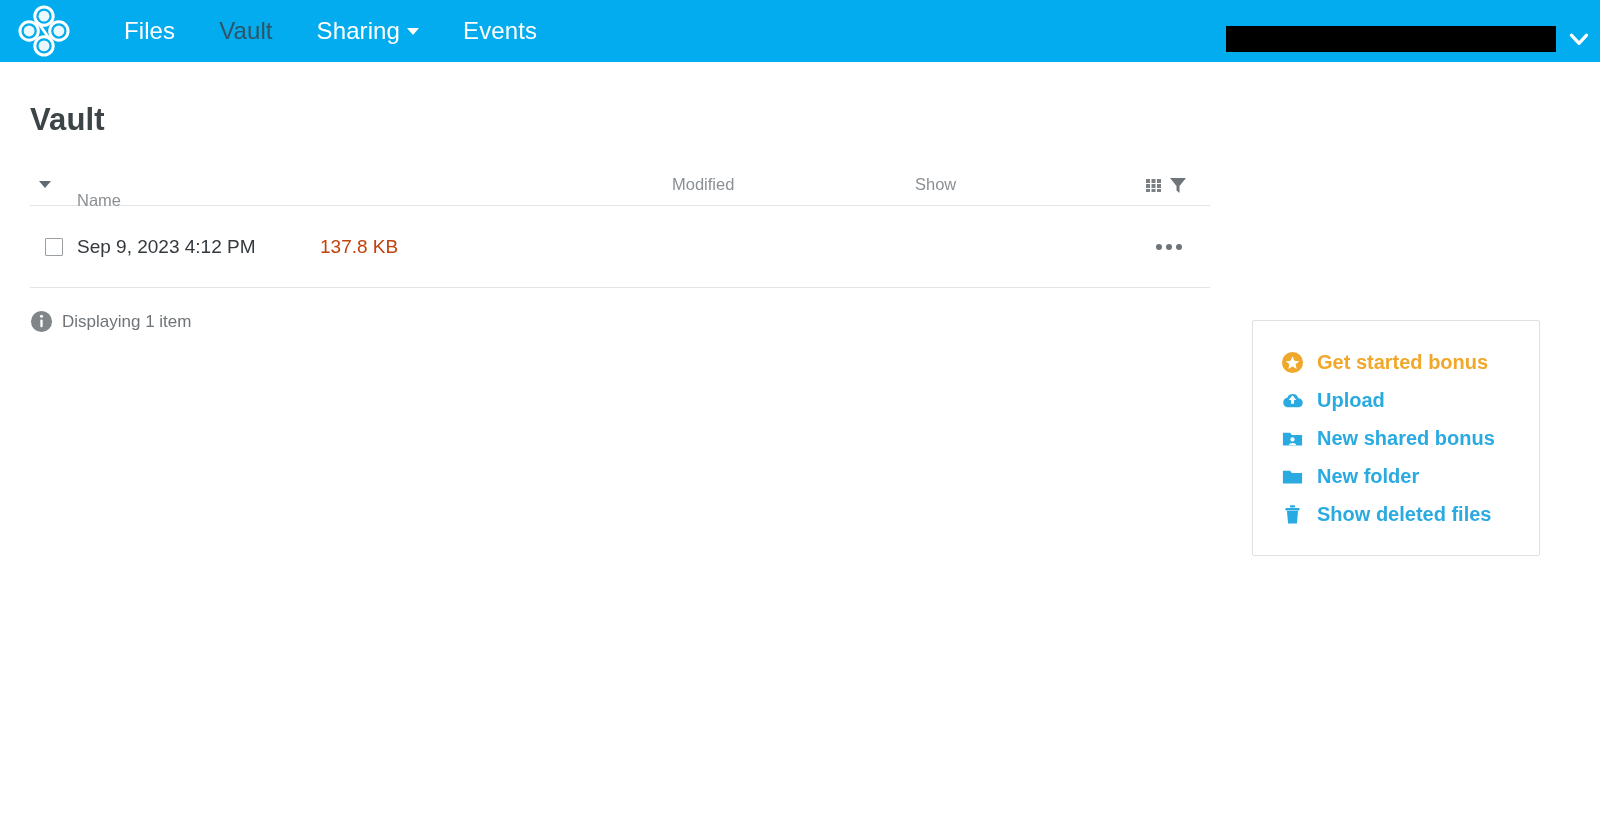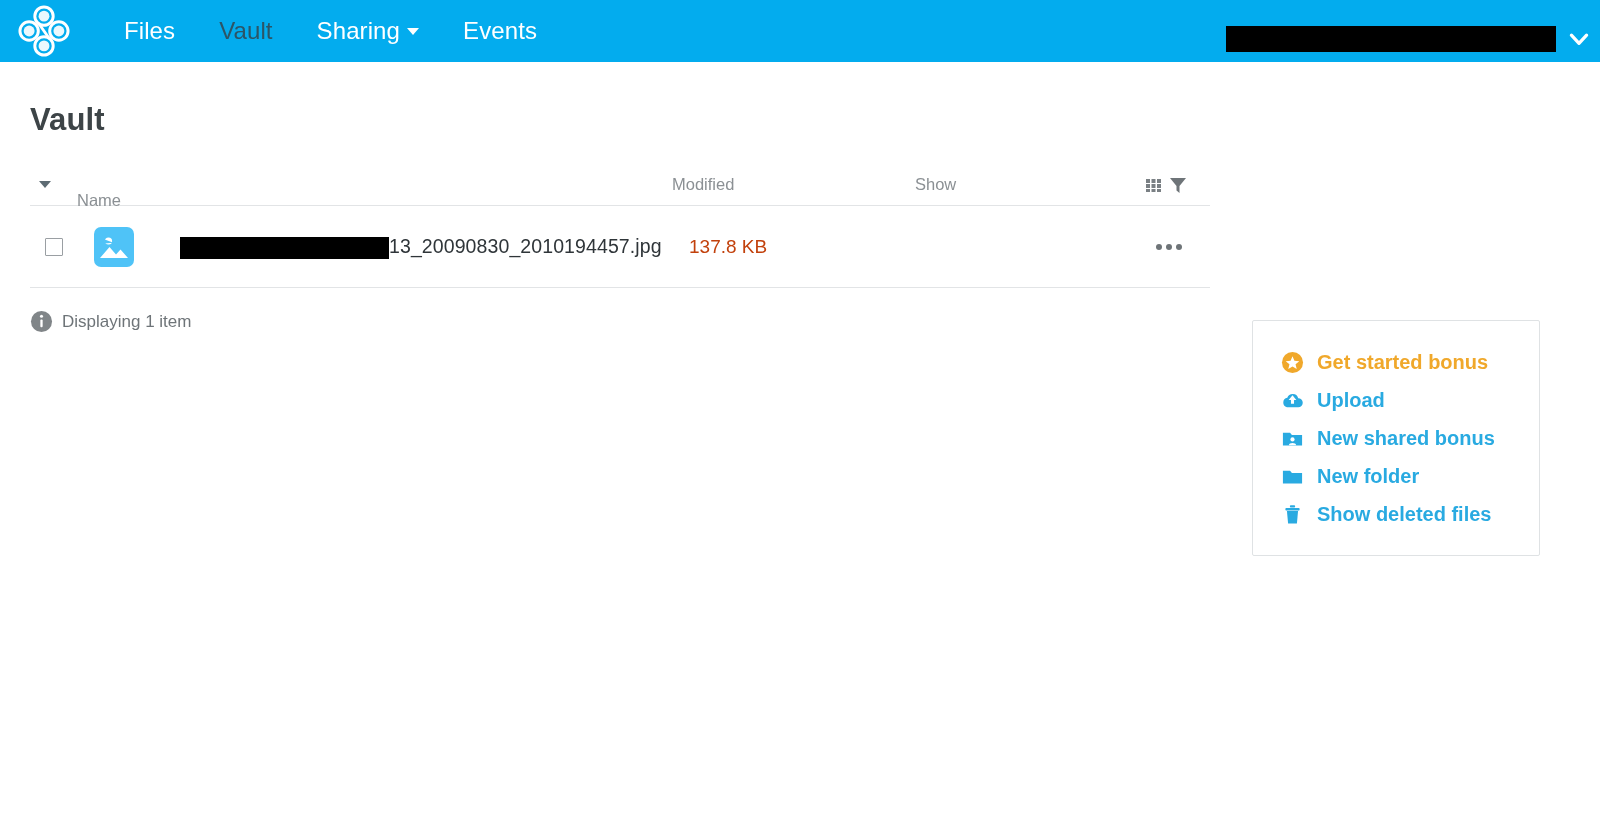--- a/index.html
+++ b/index.html
@@ -310,32 +310,21 @@
         <svg width="20" height="20" viewBox="0 0 20 20">
           <path d="M2 3 H18 L11.5 11 V18 L8.5 15.5 V11 Z" fill="#6e7478"></path>
         </svg>
       </div>
     </div>
 
     <div class="table-row">
       <div class="row-check">
         <span class="checkbox"></span>
       </div>
-      <div class="row-name">
-        <svg class="file-icon" viewBox="0 0 40 40">
-          <rect x="0" y="0" width="40" height="40" rx="7" fill="#4FC3F7"></rect>
-          <circle cx="14.5" cy="14" r="3.6" fill="#ffffff"></circle>
-          <path d="M6 31 L15.5 20 L22 27.5 L26.5 22.5 L34 31 Z" fill="#ffffff"></path>
-          <path d="M10 12.2 L19.5 15.8 L10.8 16.6 Z" fill="#4FC3F7"></path>
-        </svg>
-        <span class="filename-wrap">
-          <span class="name-redaction"></span>
-            <span class="filename-visible">13_20090830_2010194457.jpg</span>
-        </span>
-      </div>
+      <div class="row-modified">Sep 9, 2023 4:12 PM</div>
       <div class="row-size">137.8 KB</div>
       <div class="row-actions">
         <span class="ellipsis-btn">
           <i></i>
           <i></i>
           <i></i>
         </span>
       </div>
     </div>
 

